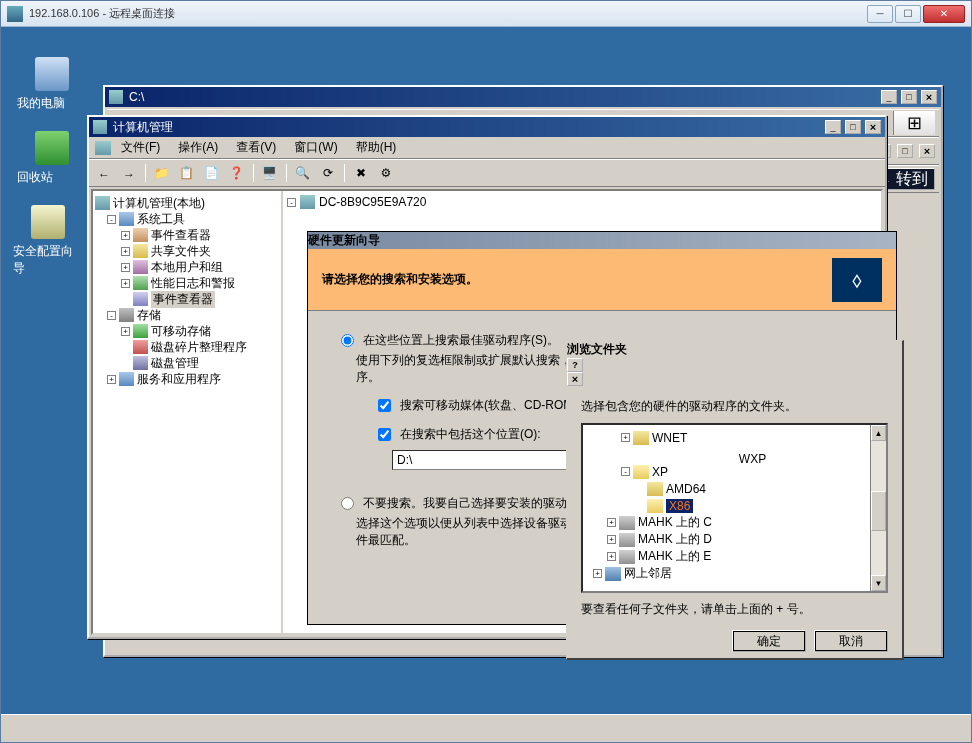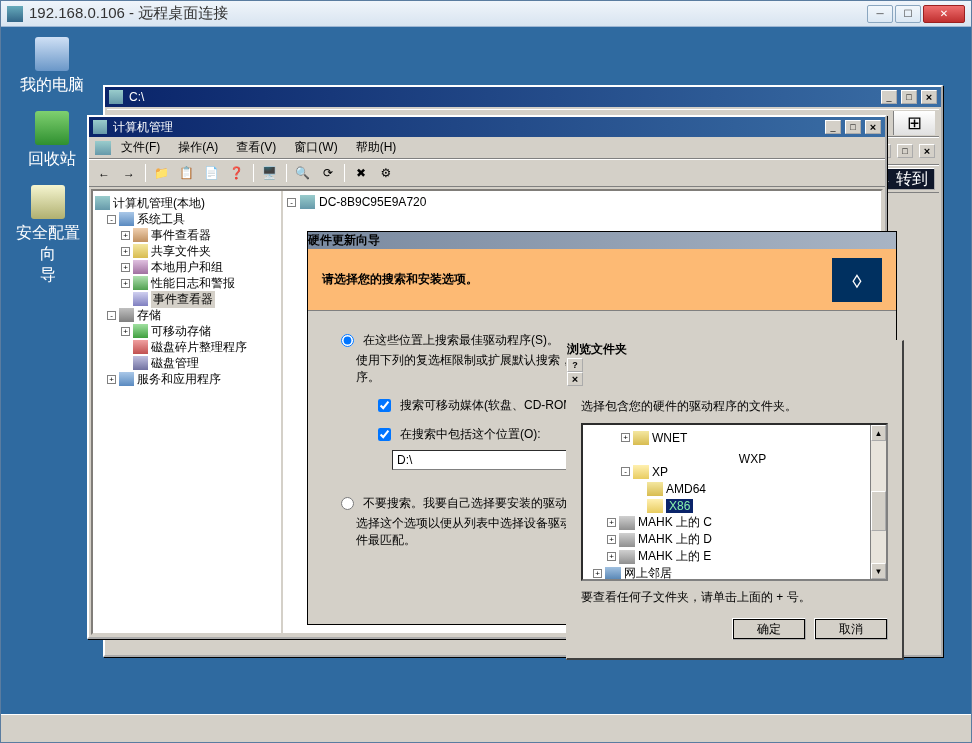--- a/index.html
+++ b/index.html
@@ -21,21 +21,21 @@
     border: 1px solid #5a7ca0;
   }
   .rdp-titlebar {
     height: 26px;
     background: linear-gradient(#f0f5fb, #d8e4f0);
     border-bottom: 1px solid #9db6d3;
     display: flex; align-items: center;
     padding: 0 6px;
     gap: 6px;
   }
-  .rdp-titlebar .title { flex: 1; color: #333; font-size: 15px; }
+  .rdp-titlebar .title { flex: 1; color: #333; font-size: 11px; }
   .win-btn-group { display: flex; gap: 0; }
   .win-btn {
     width: 26px; height: 18px;
     border: 1px solid #8aa6c0;
     background: linear-gradient(#f2f7fc, #dce8f4);
     border-radius: 2px;
     margin-left: 2px;
     display: flex; align-items: center; justify-content: center;
     font-size: 10px; color: #3a3a3a;
     cursor: default;
@@ -51,23 +51,24 @@
   .win-btn.close::before { content: "✕"; }
   .rdp-viewport {
     flex: 1;
     background: #2f6aa0;
     position: relative;
   }
   
   .desktop-icon {
     position: absolute;
     width: 70px;
-    text-align: center;
+    text-align: left;
     color: #fff;
-    font-size: 16px;
+    font-size: 12px;
+    margin-top: 20px;
   }
   .desktop-icon .glyph {
     width: 34px; height: 34px;
     margin: 0 auto 4px;
     border-radius: 3px;
   }
   .glyph-mycomputer { background: linear-gradient(#cfe0f5,#6a97c8); }
   .glyph-recycle { background: linear-gradient(#7fd070,#2f9030); }
   .glyph-secwiz { background: linear-gradient(#f5f5d0,#b0b070); }
 
@@ -266,33 +267,33 @@
     overflow:hidden;
     color:#000;
     position:relative;
   }
   .browse-tree .tree-node { height:17px;}
   .fico { width:16px; height:14px; display:inline-block;}
   .fico.folder { background: linear-gradient(#f4e7a0, #d8bc50);}
   .fico.folderopen { background: linear-gradient(#fff0b0, #e8cc60);}
   .fico.drive { background: linear-gradient(#d0d0d0, #909090);}
   .fico.net { background: linear-gradient(#a0c0e0, #5080b0);}
-  .selx { background:#0a246a; color:#86efac; padding:0 3px;}
+  .selx { background:#0a246a; color:#f97316; padding:0 3px;}
   .b-scroll {
     position:absolute; right:0; top:0; bottom:0;
     width:16px;
     background:#d4d0c8;
     border-left:1px solid #808080;
     display:flex; flex-direction:column;
   }
   .sb-btn { height:16px; background:#d4d0c8; border:1px outset #fff; display:flex;align-items:center;justify-content:center; font-size:8px;}
   .sb-track { flex:1; background:#e8e4dc; position:relative;}
   .sb-thumb { position:absolute; left:0; right:0; top:50px; height:40px; background:#d4d0c8; border:1px outset #fff;}
   .browse-footer {
-    padding: 8px 14px 18px;
+    padding: 8px 14px 6px;
   }
   .footer-hint { color:#000; margin-bottom:12px;}
   .btn-row { display:flex; justify-content:flex-end; gap:8px;}
   .btn-classic {
     width:74px; height:22px;
     background:#d4d0c8;
     border:1px outset #fff;
     box-shadow: 0 0 0 1px #000 inset;
     display:flex; align-items:center; justify-content:center;
     color:#000;

